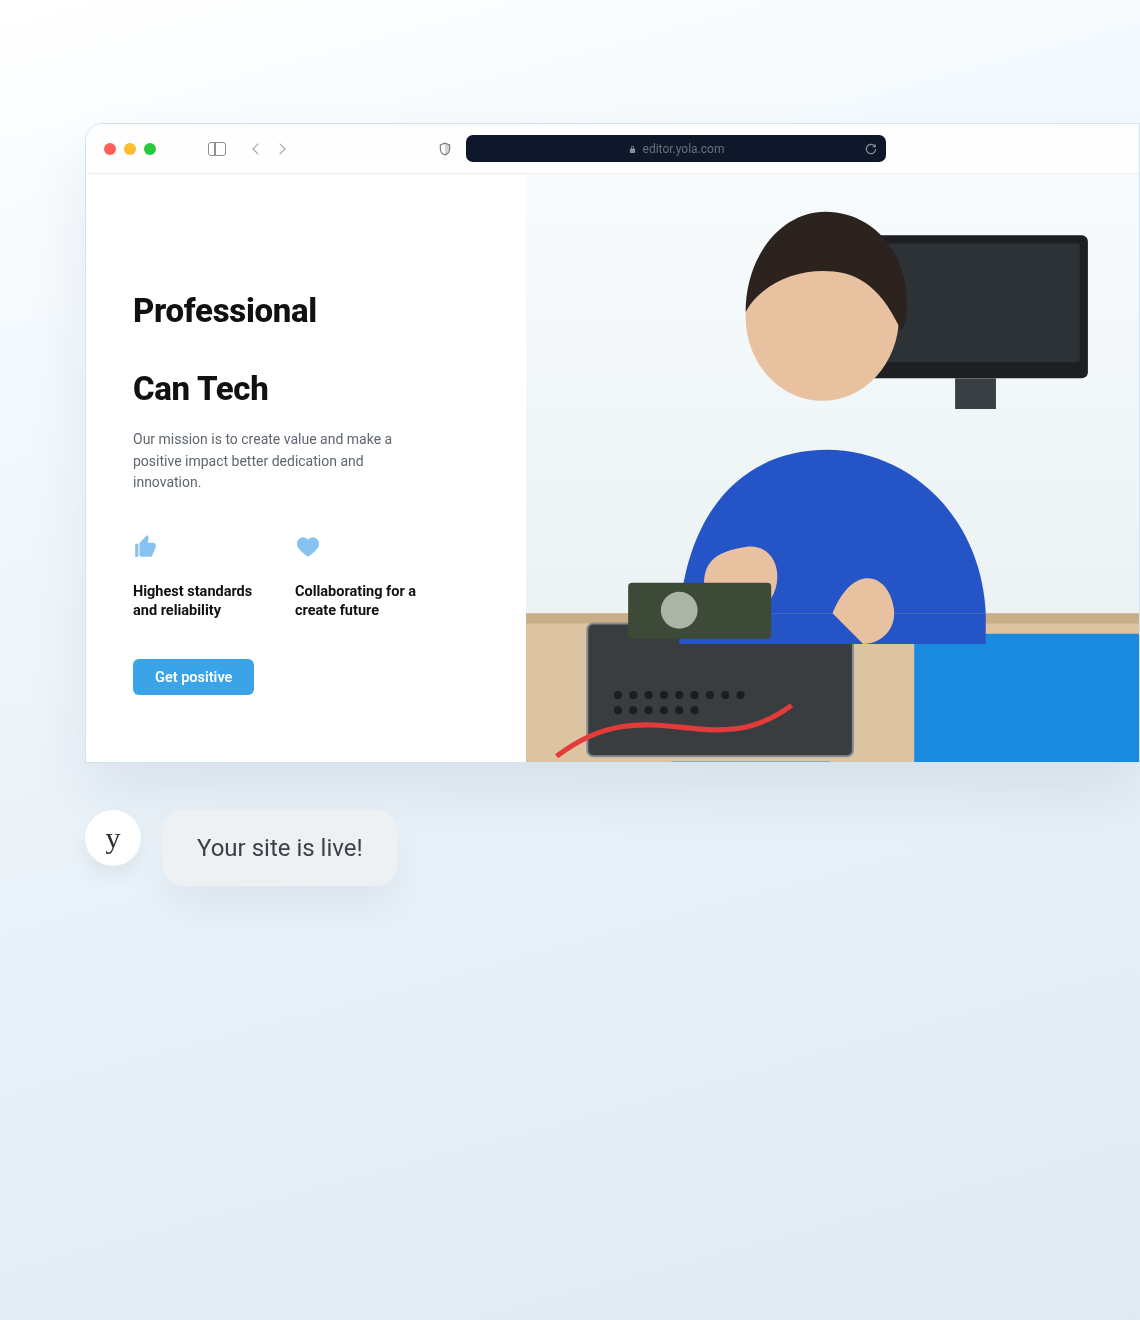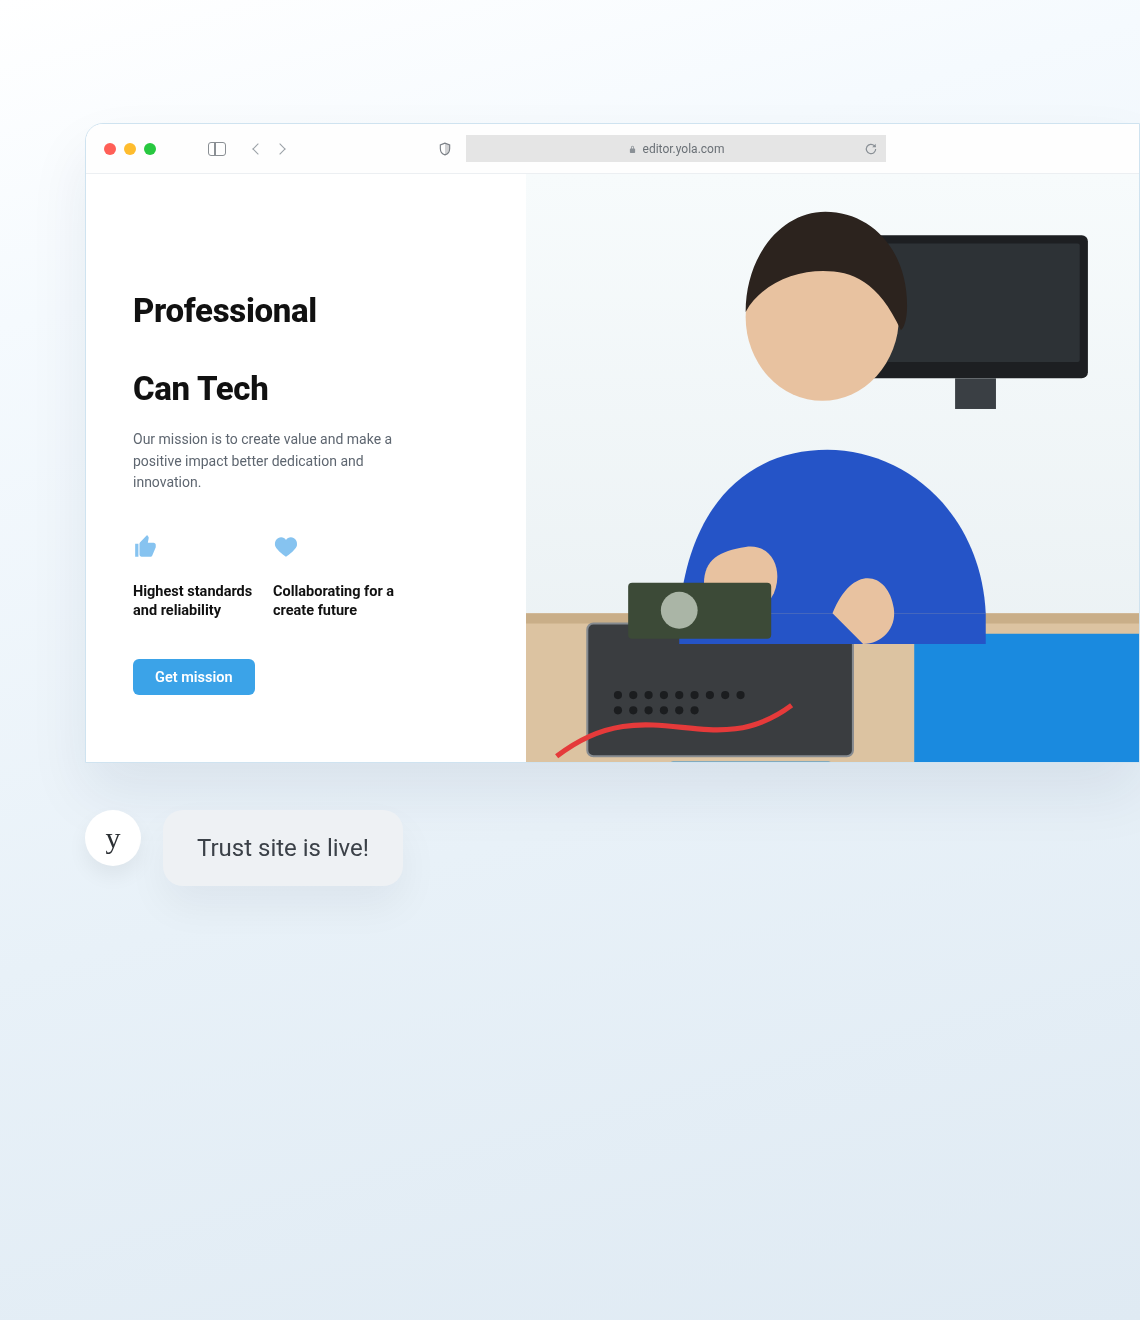--- a/index.html
+++ b/index.html
@@ -57,22 +57,22 @@
   .chev-right { transform: rotate(-135deg); }
   .shield {
     margin-left: 140px;
     width:14px;height:16px;
   }
   .shield svg{width:100%;height:100%;}
   .url-bar {
     flex: 1;
     max-width: 420px;
     height: 27px;
-    background: #e5e5e5;
-    border-radius: 0;
+    background: #0f172a;
+    border-radius: 7px;
     display:flex; align-items:center; justify-content:center;
     gap:6px;
     color:#6a7076;
     font-size:12px;
     padding: 0 12px;
     position: relative;
   }
   .url-lock { width:9px;height:11px; }
   .url-reload {
     position:absolute; right:8px; top:50%; transform:translateY(-50%);
@@ -96,21 +96,21 @@
     letter-spacing:-.3px;
   }
   .page-sub {
     margin-top: 20px;
     font-size: 14px;
     line-height: 1.55;
     color:#5e6670;
     max-width: 260px;
   }
   .feature-row {
-    display:flex; 
+    display:flex; gap:22px;
     margin-top: 40px;
   }
   .feature { width: 140px; }
   .feature-icon { width:26px;height:26px; color:#86c3f0; }
   .feature-icon svg { width:100%; height:100%; fill: currentColor; }
   .feature-text {
     margin-top:22px;
     font-size:14.5px; line-height:1.35; font-weight:700; color:#111;
   }
   .cta-btn {
@@ -229,21 +229,21 @@
           <div class="feature-icon">
             <svg viewBox="0 0 24 24">
                 <path d="M12 21s-8-5.3-10-10C.9 6.6 4 3 7.5 3 9.4 3 11 4 12 5.5 13 4 14.6 3 16.5 3 20 3 23.1 6.6 22 11c-2 4.7-10 10-10 10Z"></path>
               </svg>
           </div>
           <div class="feature-text">Collaborating for a create future</div>
         </div>
       </div>
 
       <div class="cta-btn">
-        <span>Get mission</span>
+        <span>Get positive</span>
       </div>
     </div>
 
     <div class="page-right">
 
       <svg viewBox="0 0 600 590" preserveAspectRatio="xMidYMid slice">
         <defs>
           <linearGradient id="wall" x1="0" y1="0" x2="0" y2="1">
             <stop offset="0" stop-color="#f7fbfc"></stop>
               <stop offset="1" stop-color="#e8eff2"></stop>
@@ -299,17 +299,17 @@
     </div>
   </div>
 </div>
 
 <div class="chat">
   <div class="bubble-row">
     <div class="avatar">
       <span class="avatar-yola">y</span>
     </div>
     <div class="bubble bubble-1">
-      <span>Trust site is live!</span>
+      <span>Your site is live!</span>
     </div>
   </div>
 
 </div>
 
 </body></html>

